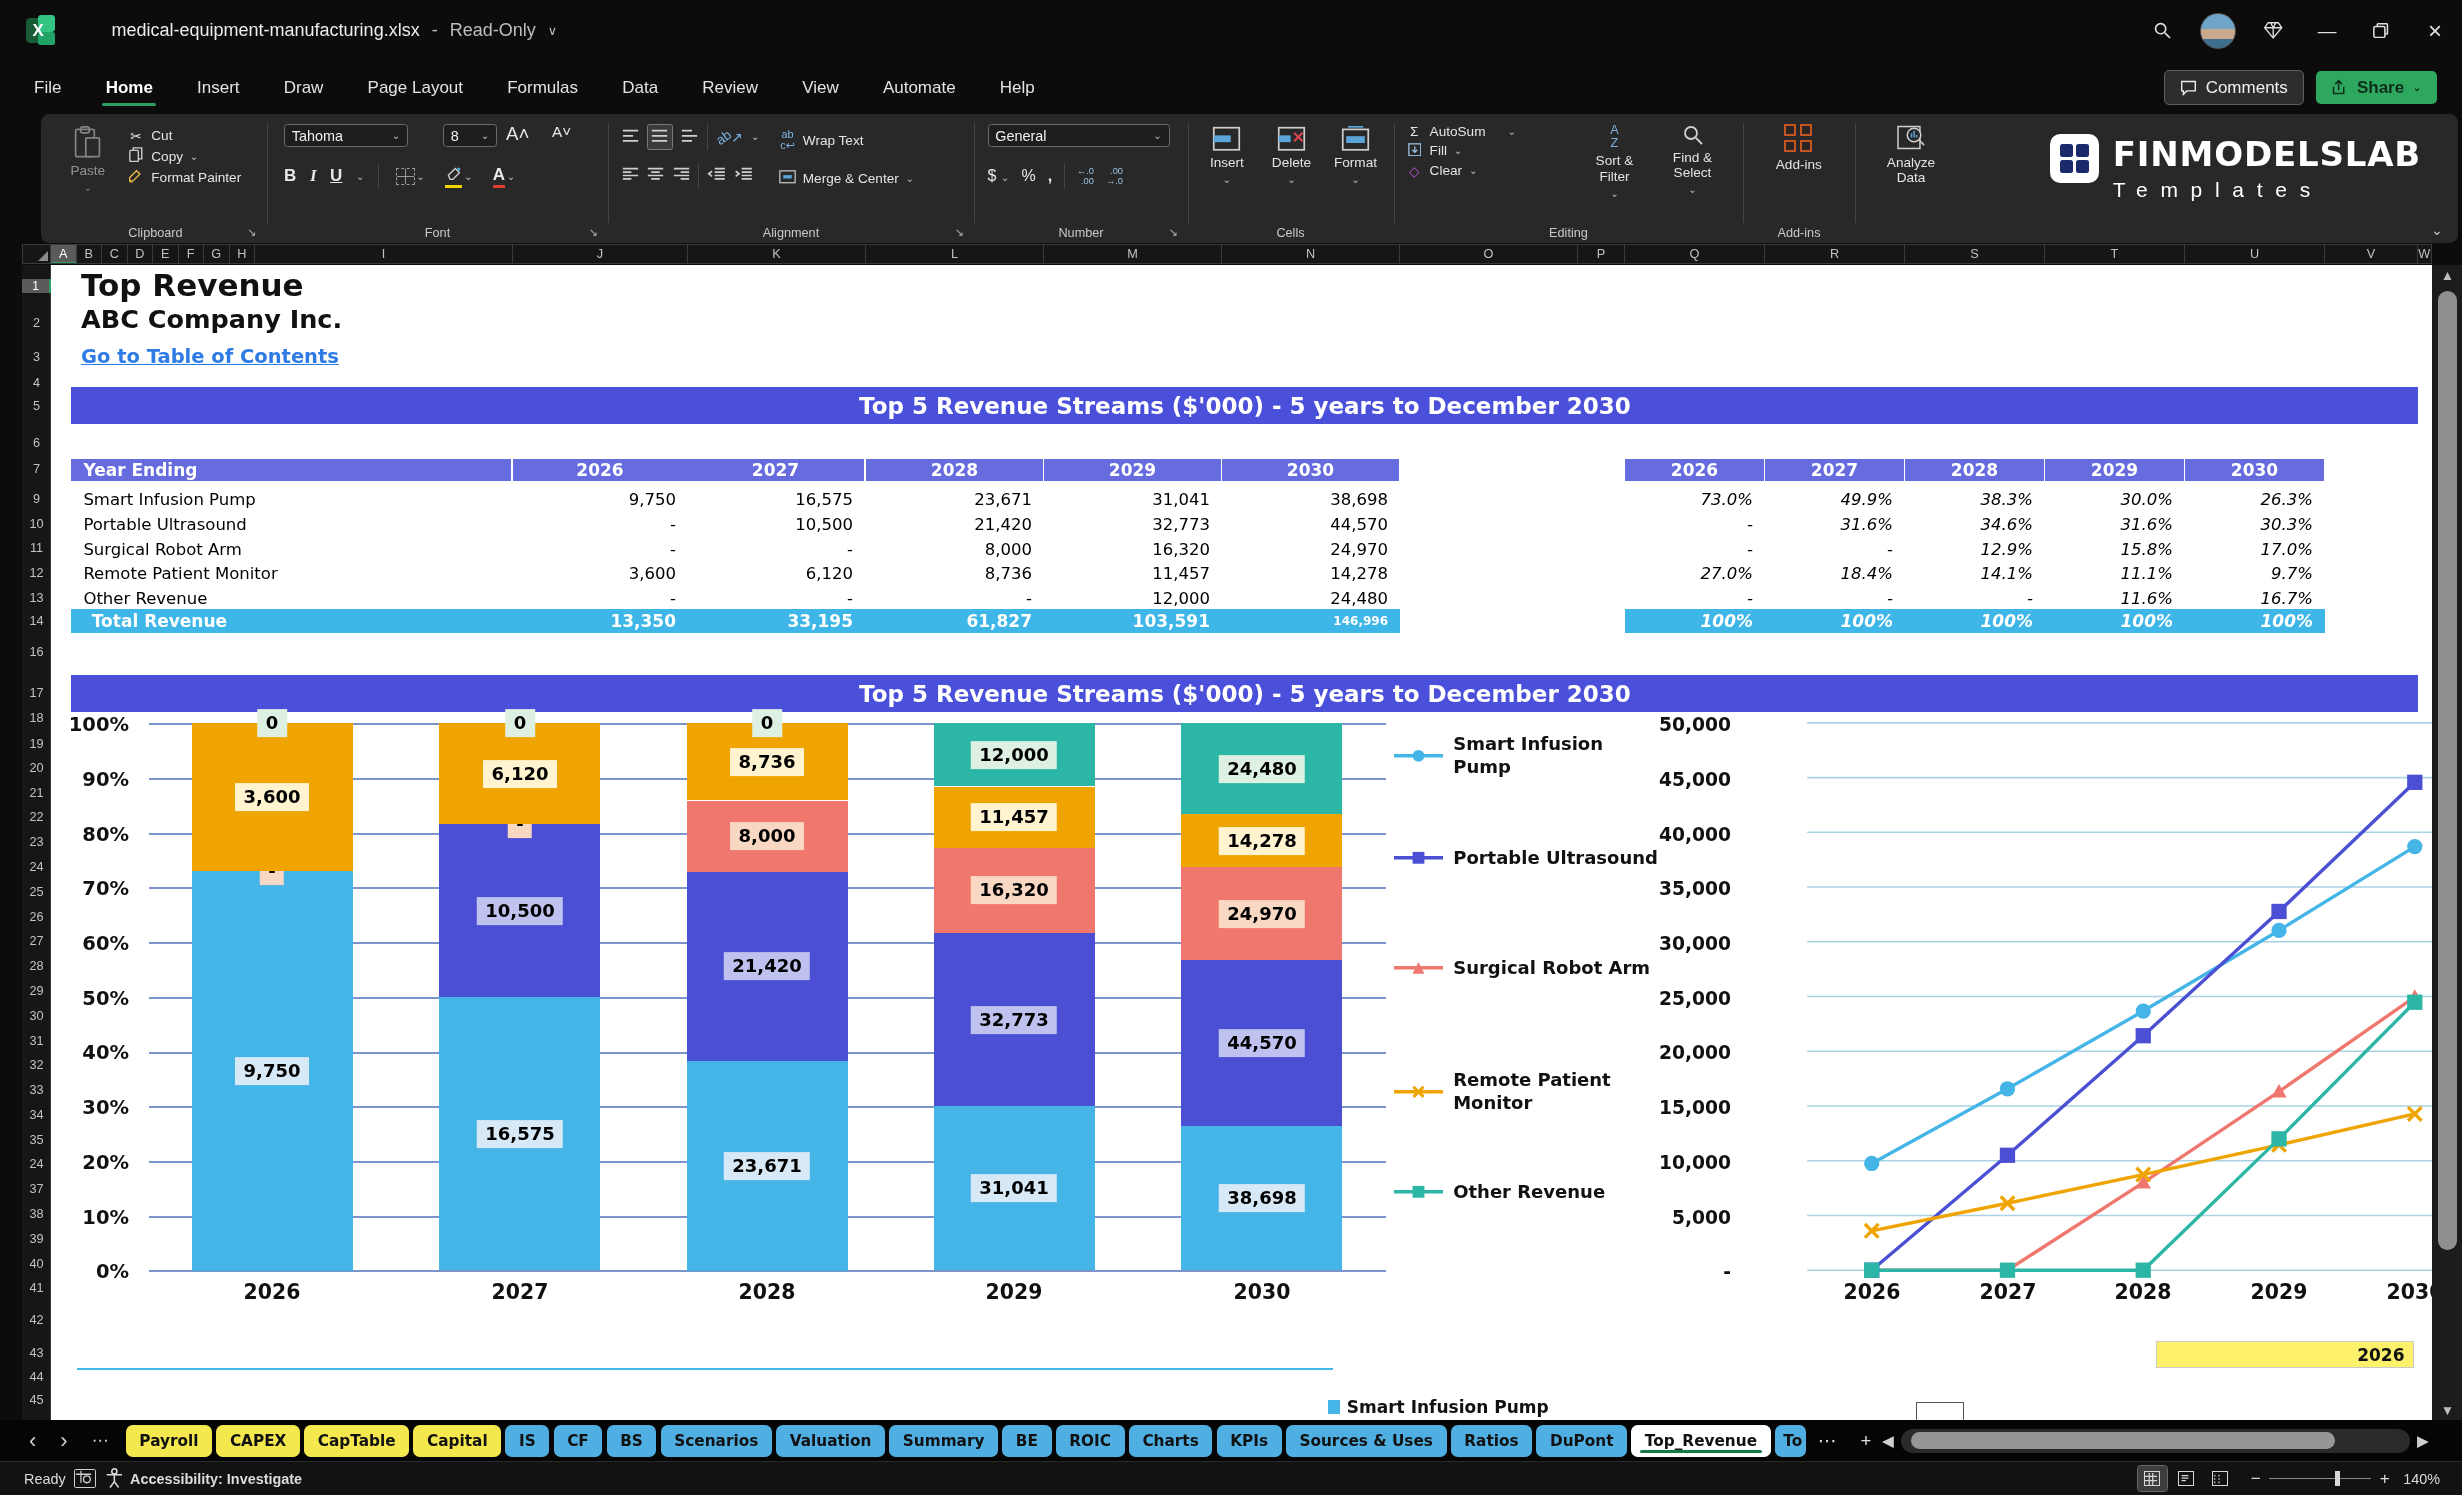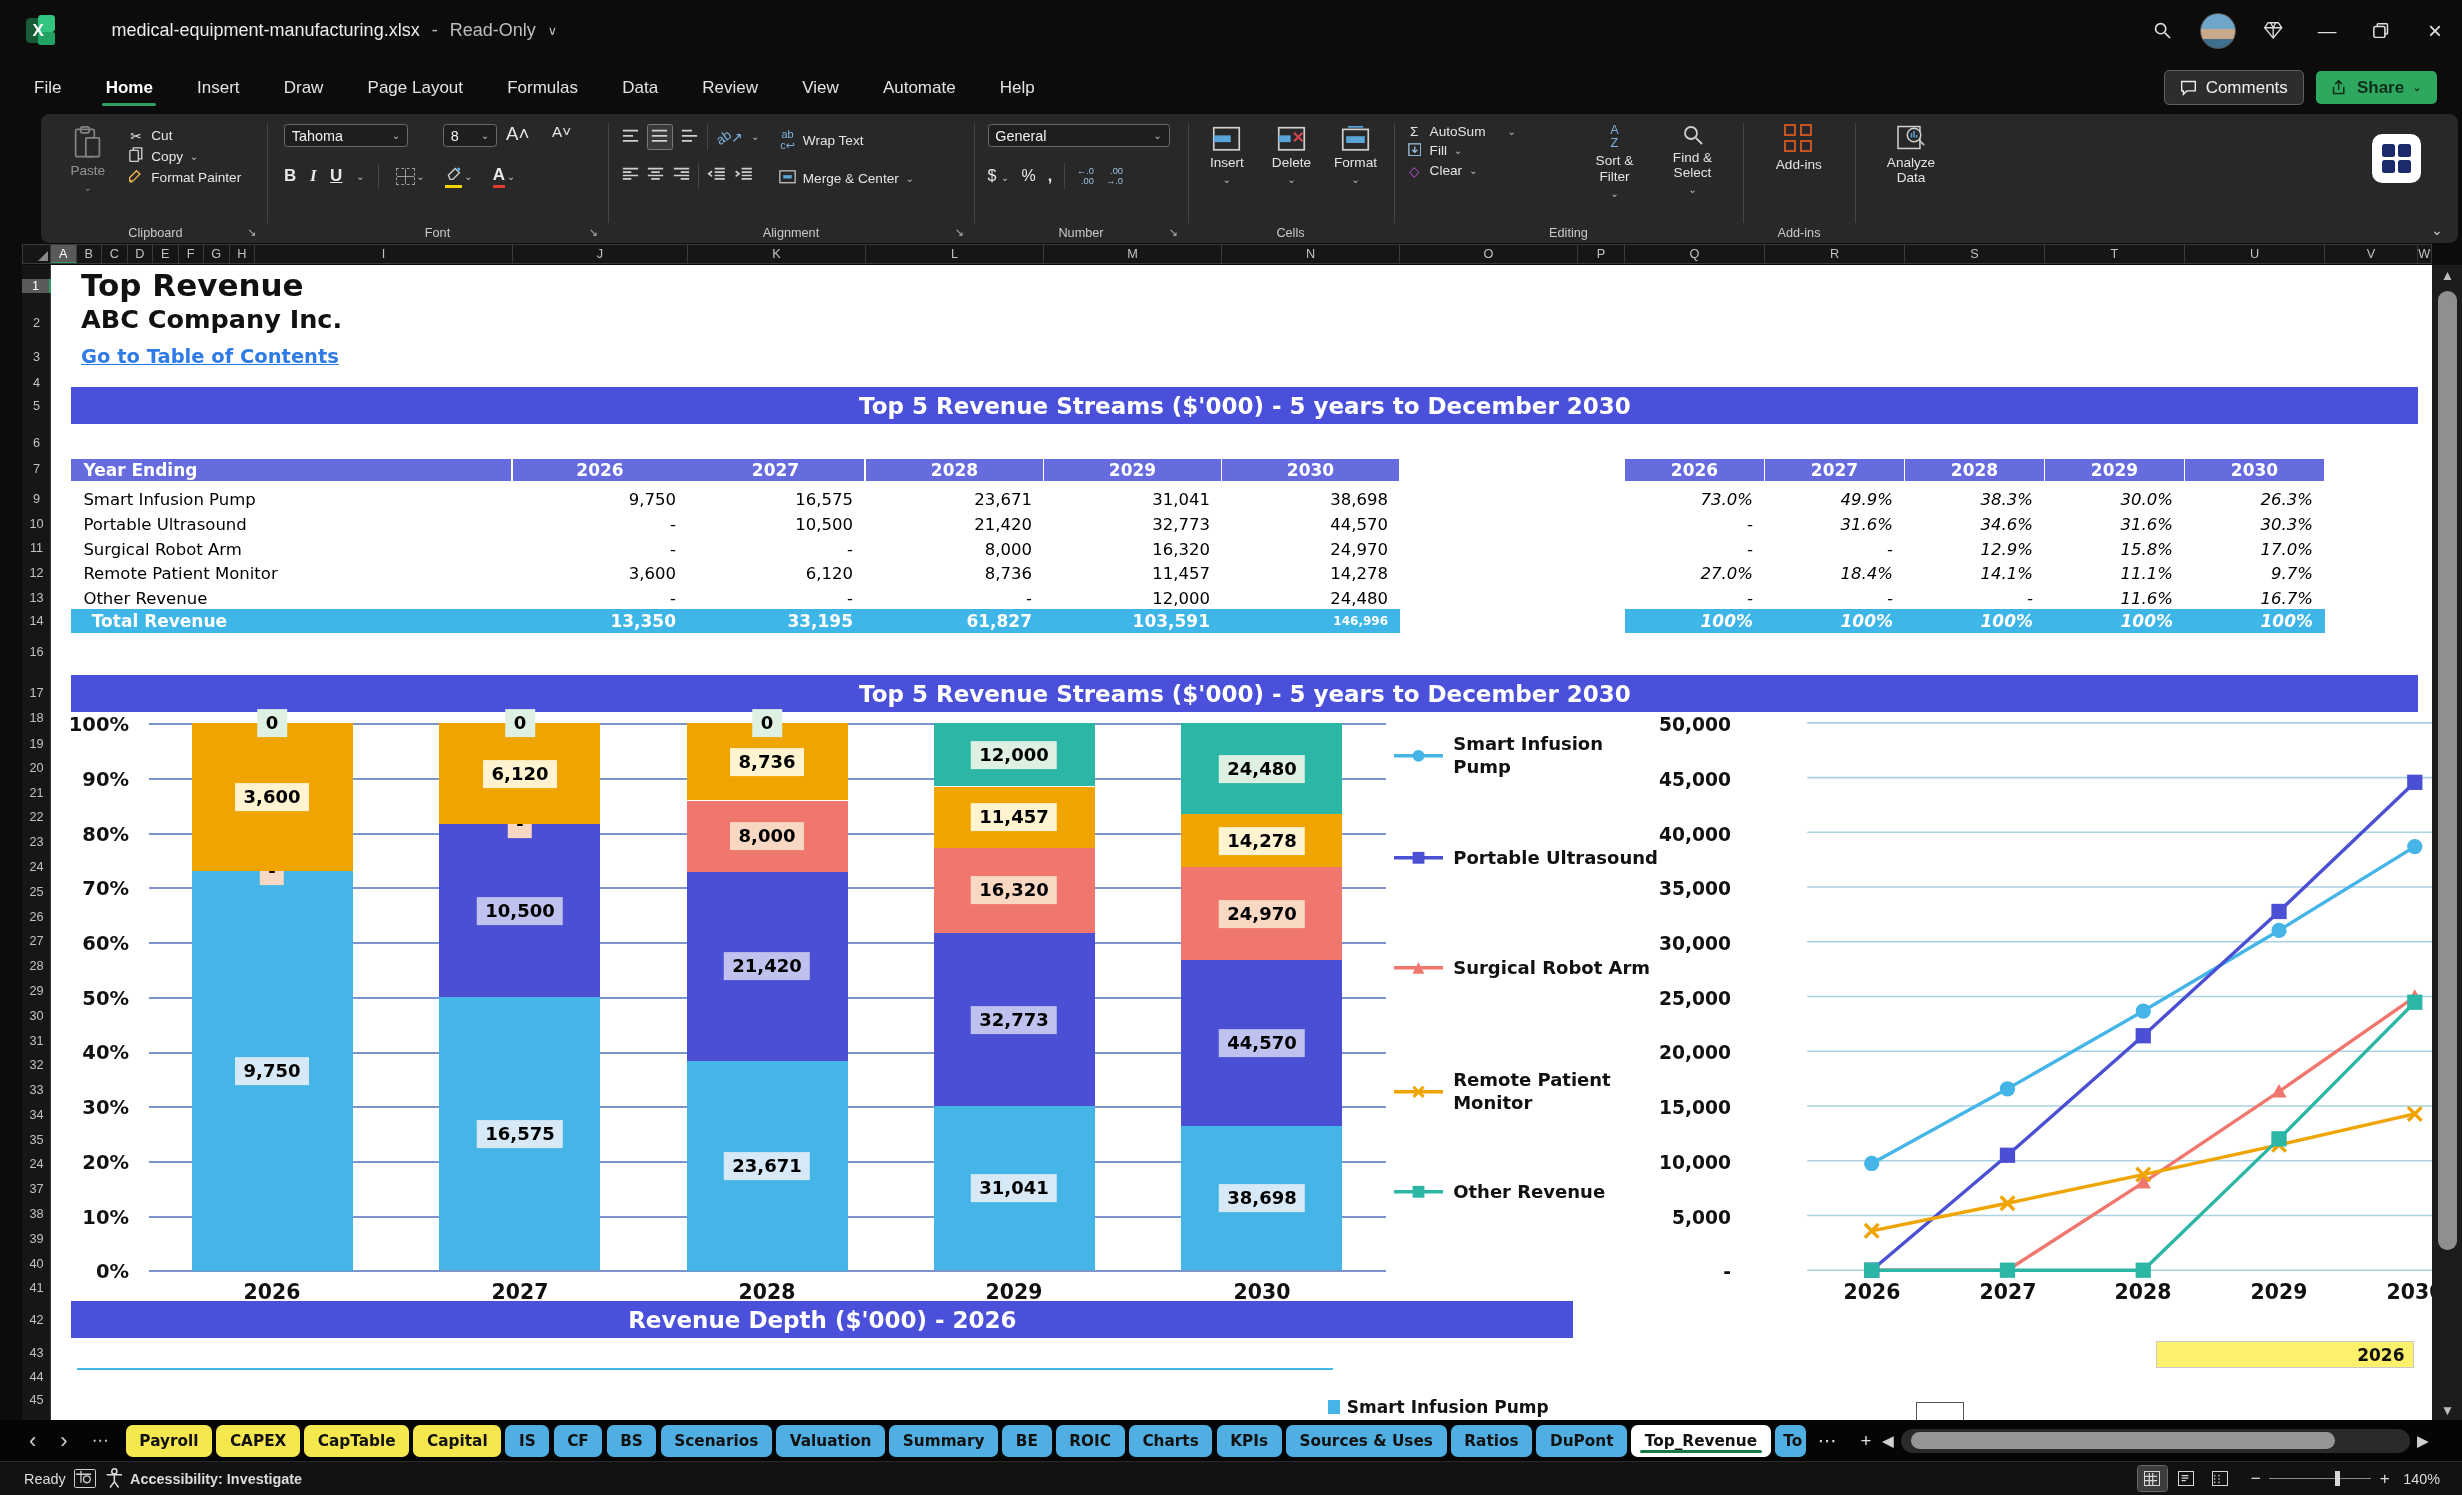--- a/index.html
+++ b/index.html
@@ -445,20 +445,24 @@
 
     <div class="logo-wrap">
       <div class="logo-ic">
           <div class="g">
             <div></div>
             <div></div>
             <div></div>
             <div></div>
           </div>
         </div>
+      <div>
+        <div class="logo-t1">FINMODELSLAB</div>
+        <div class="logo-t2">Templates</div>
+      </div>
     </div>
     <div id="ribbon-collapse">⌄</div>
   </div>
 
   <div id="corner"></div>
   <div id="colheaders">
       <div class="colh sel" style="width: 25.5px;">A</div>
       <div class="colh" style="width: 25.5px;">B</div>
       <div class="colh" style="width: 25.5px;">C</div>
       <div class="colh" style="width: 25.5px;">D</div>
@@ -783,21 +787,20 @@
           <rect x="619" y="495.20000000000005" width="18" height="18" fill="#2cb6a6"></rect>
           <rect x="779" y="334.2080000000001" width="18" height="18" fill="#2cb6a6"></rect>
         </svg>
         <div class="xtick" style="left: 1821px; top: 1015px;">2026</div>
         <div class="xtick" style="left: 1957px; top: 1015px;">2027</div>
         <div class="xtick" style="left: 2092px; top: 1015px;">2028</div>
         <div class="xtick" style="left: 2228px; top: 1015px;">2029</div>
         <div class="xtick" style="left: 2364px; top: 1015px;">2030</div>
       </div>
 
-    <div class="banner" style="left:20.4px;top:1036px;width:1502px;height:37px;">Revenue Depth ($'000) - 2026</div>
     <div id="runrate-year" style="left:2105px;top:1076px;width:258px;height:27px;">2026</div>
     <div id="depth-topline" style="left:25.5px;top:1103px;width:1256px;"></div>
     <div id="depth-legend" style="left:1277px;top:1132px;">
       <span class="sq"></span>
       <span>Smart Infusion Pump</span>
     </div>
     <div id="partial-box" style="left:1865px;top:1137px;width:48px;height:34px;"></div>
   </div>
 
   <div id="vscroll">

